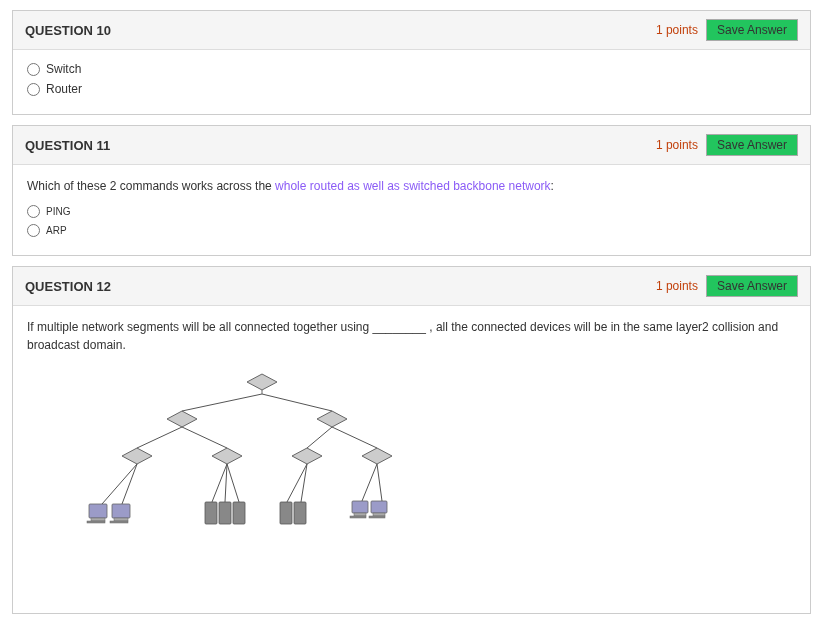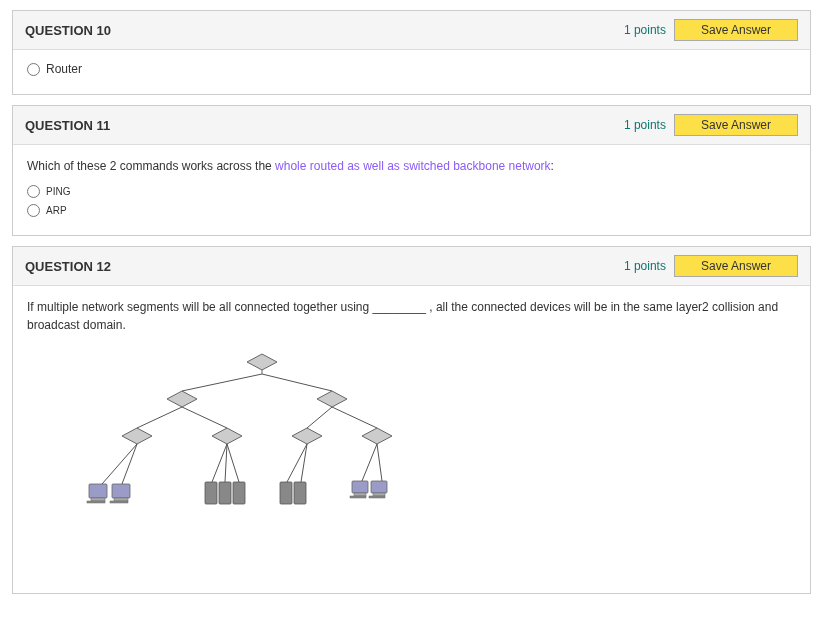--- a/index.html
+++ b/index.html
@@ -33,26 +33,26 @@
       font-weight: bold;
       font-size: 13px;
     }
     .question-header-right {
       display: flex;
       align-items: center;
       gap: 8px;
     }
     .points-label {
       font-size: 12px;
-      color: #0f766e;
+      color: #c2410c;
     }
     .save-btn {
-      background: #fde047;
+      background: #22c55e;
       border: 1px solid #aaa;
-      padding: 3px 26px;
+      padding: 3px 10px;
       font-size: 12px;
       cursor: pointer;
       color: #333;
     }
     .question-body {
       padding: 12px 14px;
     }
     .question-text {
       font-size: 12px;
       margin-bottom: 10px;
@@ -89,20 +89,24 @@
 
   <div class="question-block">
     <div class="question-header">
       <span class="question-title">QUESTION 10</span>
       <div class="question-header-right">
         <span class="points-label">1 points</span>
         <button class="save-btn">Save Answer</button>
       </div>
     </div>
     <div class="question-body">
+      <div class="option-row">
+        <input type="radio" name="q10" id="q10_switch" style="">
+        <label for="q10_switch" class="option-label-normal">Switch</label>
+      </div>
       <div class="option-row">
         <input type="radio" name="q10" id="q10_router" style="">
         <label for="q10_router" class="option-label-normal">Router</label>
       </div>
     </div>
   </div>
 
   <div class="question-block">
     <div class="question-header">
       <span class="question-title">QUESTION 11</span>

